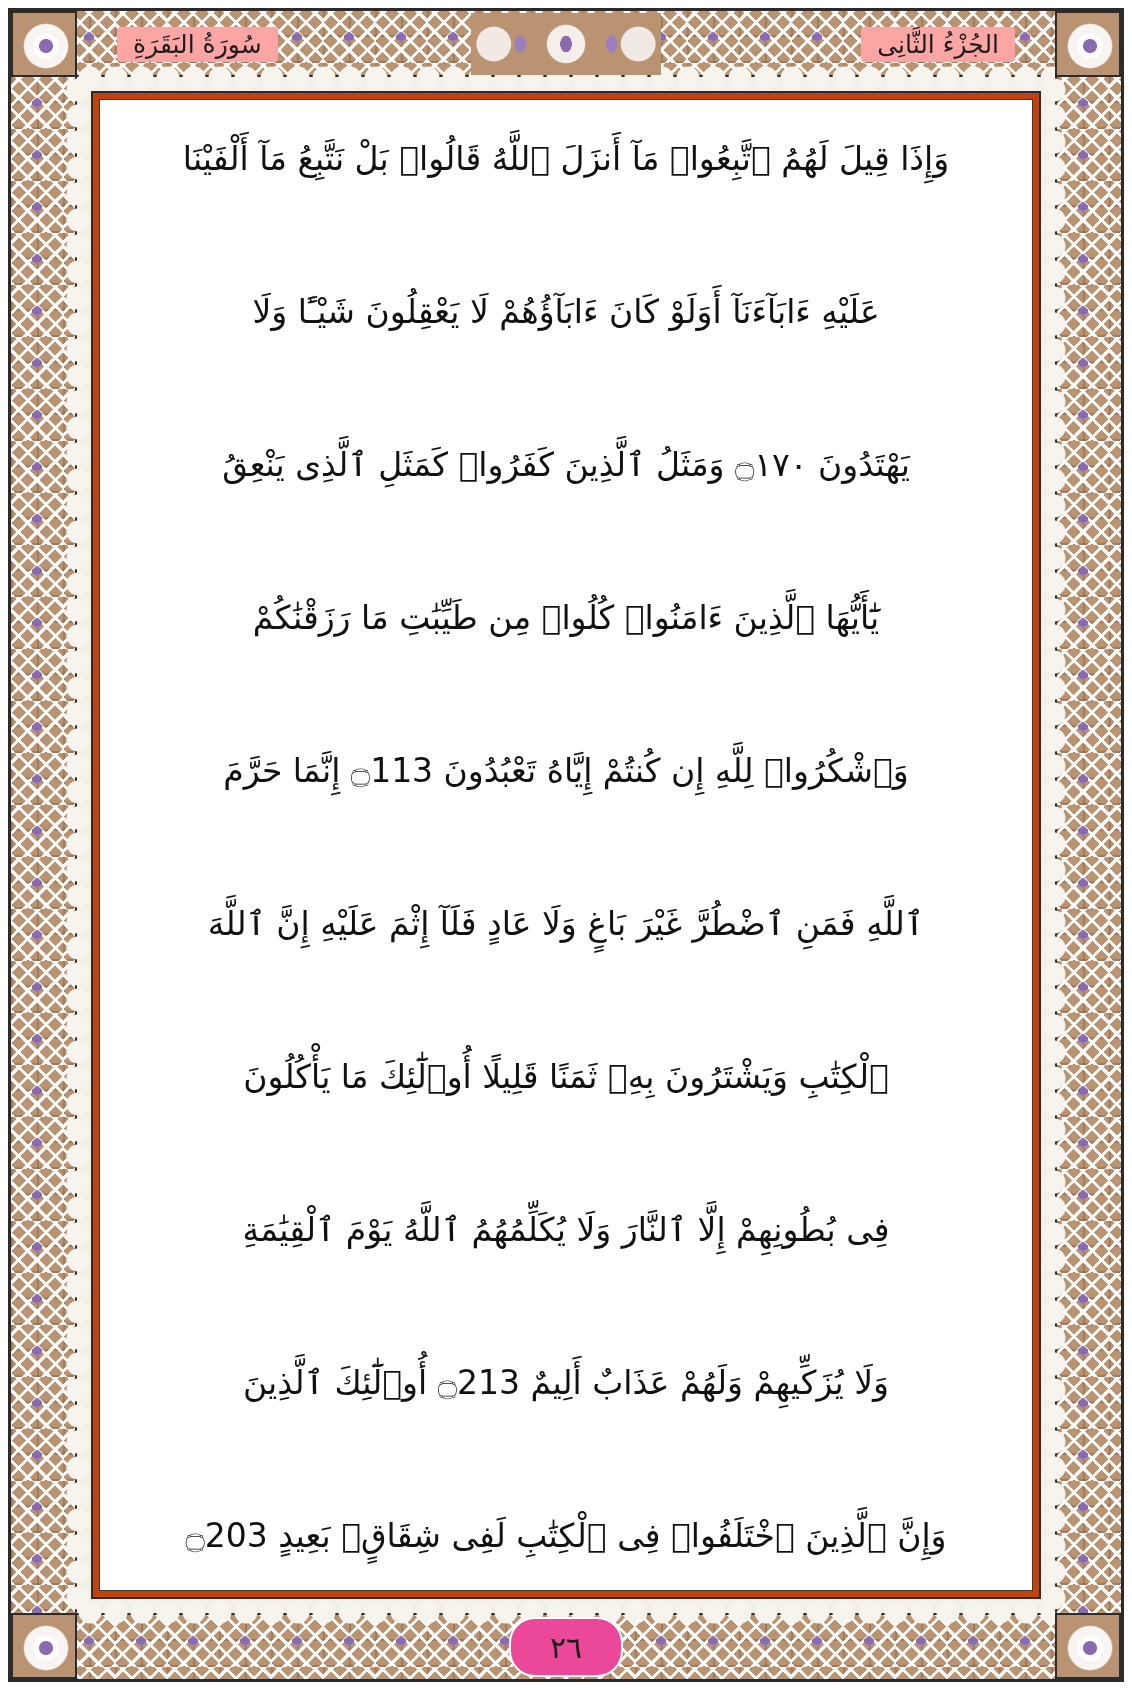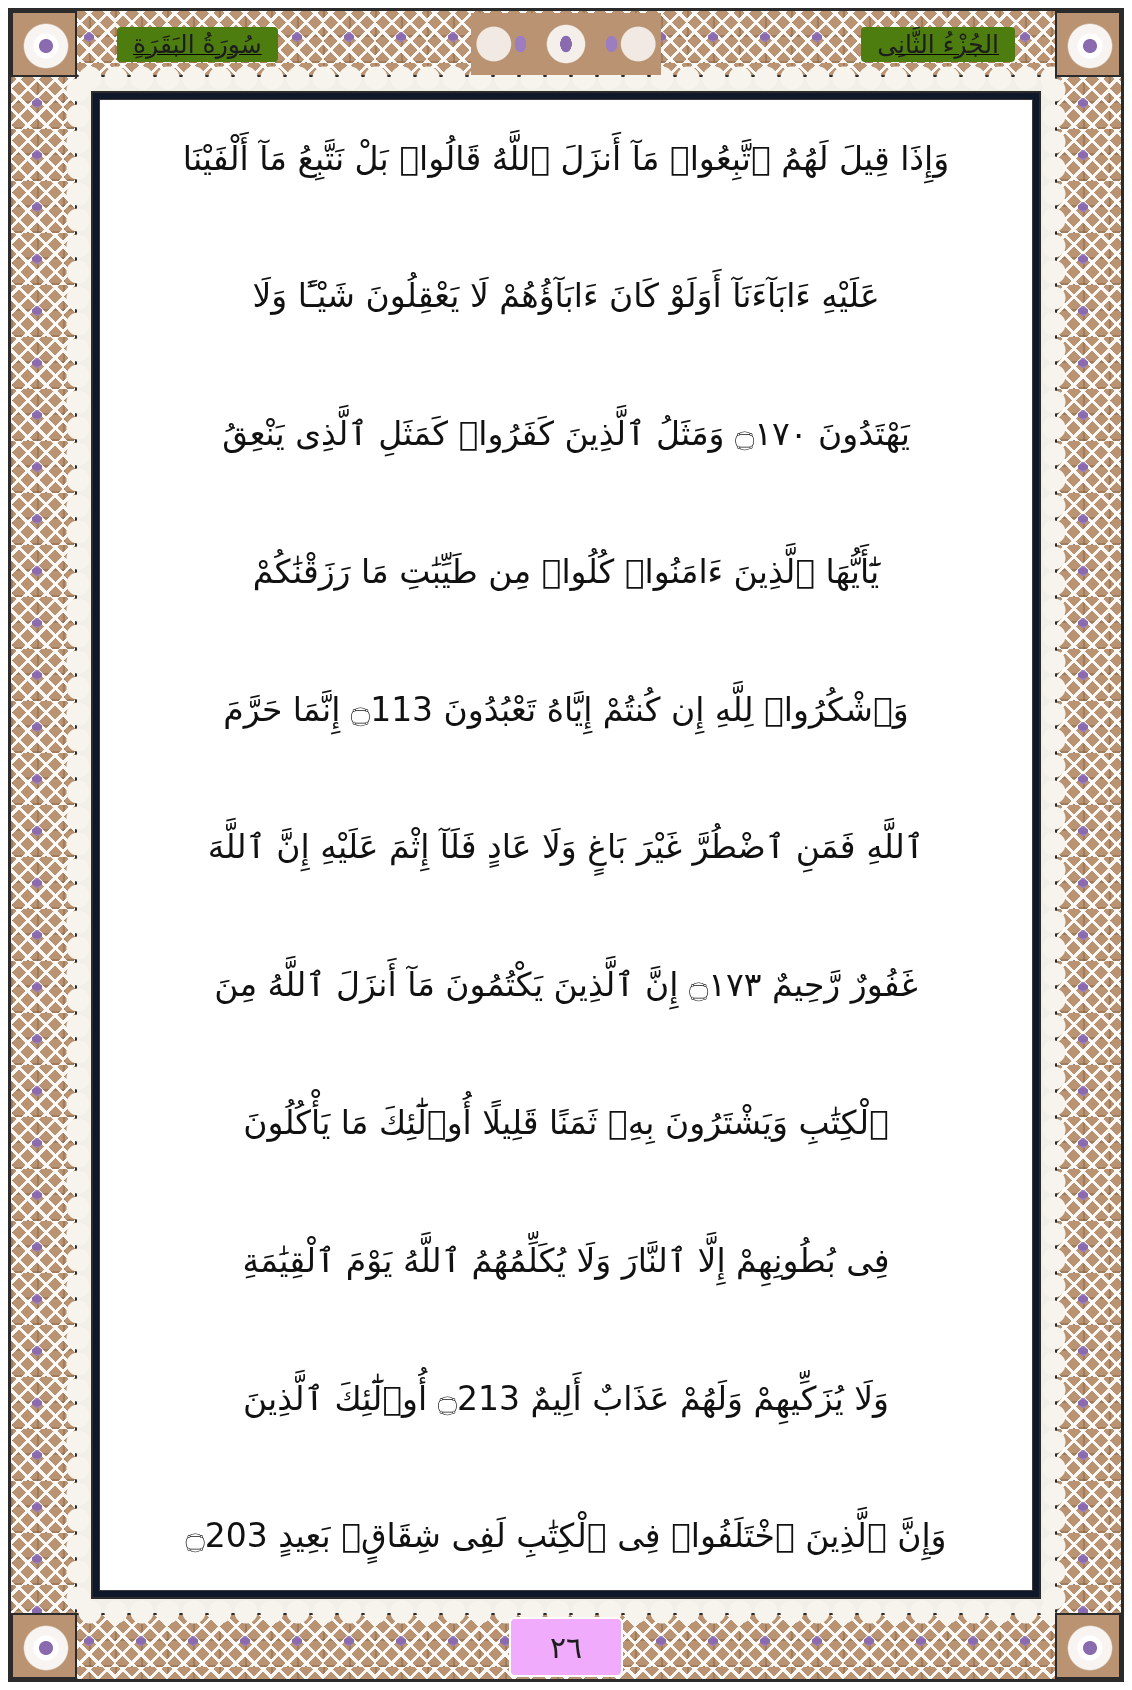--- a/index.html
+++ b/index.html
@@ -71,25 +71,24 @@
   
   .header-strip {
     position: absolute;
     left: 66px; right: 66px; top: 0; height: 66px;
     display: flex; align-items: center; justify-content: space-between;
     padding: 0 40px;
     z-index: 6;
     pointer-events: none;
   }
   .header-plate {
-    background: #4d7c0f;
+    background: #fca5a5;
     padding: 3px 16px;
     border-radius: 4px;
     pointer-events: auto;
-    text-decoration: underline;
   }
   .header-text {
     font-family: "DejaVu Sans", sans-serif;
     font-size: 25px;
     color: #1d1d1d;
     direction: rtl;
     white-space: nowrap;
   }
 
   
@@ -106,21 +105,21 @@
       radial-gradient(circle 28px at 12% 50%, rgba(255,255,255,.8) 0 60%, rgba(255,255,255,0) 64%),
       radial-gradient(circle 28px at 88% 50%, rgba(255,255,255,.8) 0 60%, rgba(255,255,255,0) 64%);
     z-index: 5;
   }
 
   
   .text-panel {
     position: absolute;
     left: 80px; top: 80px;
     right: 80px; bottom: 80px;
-    background: #0f172a;
+    background: #c2410c;
     border: 2px solid #2b2b2b;
     z-index: 4;
   }
   .text-inner {
     position: absolute;
     inset: 6px;
     background: #ffffff;
     border: 1px solid #3a3a3a;
     padding: 14px 18px 10px 18px;
     overflow: hidden;
@@ -141,22 +140,22 @@
     display: flex;
     align-items: center;
     justify-content: center;
   }
 
   
   .page-plate {
     position: absolute;
     left: 50%; bottom: 4px; transform: translateX(-50%);
     min-width: 110px; height: 56px;
-    background: #f0abfc;
-    border-radius: 4px;
+    background: #ec4899;
+    border-radius: 24px;
     display: flex; align-items: center; justify-content: center;
     font-family: "DejaVu Sans", sans-serif;
     font-size: 30px;
     color: #1d1d1d;
     z-index: 6;
     box-shadow: 0 0 0 2px #ffffff;
   }
 </style>
 </head>
 <body>
@@ -192,21 +191,20 @@
     </div>
 
     <div class="text-panel">
       <div class="text-inner">
         <div class="aya-line">وَإِذَا قِيلَ لَهُمُ ٱتَّبِعُوا۟ مَآ أَنزَلَ ٱللَّهُ قَالُوا۟ بَلْ نَتَّبِعُ مَآ أَلْفَيْنَا</div>
         <div class="aya-line">عَلَيْهِ ءَابَآءَنَآ أَوَلَوْ كَانَ ءَابَآؤُهُمْ لَا يَعْقِلُونَ شَيْـًٔا وَلَا</div>
         <div class="aya-line">يَهْتَدُونَ ۝١٧٠ وَمَثَلُ ٱلَّذِينَ كَفَرُوا۟ كَمَثَلِ ٱلَّذِى يَنْعِقُ</div>
         <div class="aya-line">يَٰٓأَيُّهَا ٱلَّذِينَ ءَامَنُوا۟ كُلُوا۟ مِن طَيِّبَٰتِ مَا رَزَقْنَٰكُمْ</div>
         <div class="aya-line">وَٱشْكُرُوا۟ لِلَّهِ إِن كُنتُمْ إِيَّاهُ تَعْبُدُونَ ۝113 إِنَّمَا حَرَّمَ</div>
         <div class="aya-line">ٱللَّهِ فَمَنِ ٱضْطُرَّ غَيْرَ بَاغٍ وَلَا عَادٍ فَلَآ إِثْمَ عَلَيْهِ إِنَّ ٱللَّهَ</div>
-        <div class="aya-line">غَفُورٌ رَّحِيمٌ ۝١٧٣ إِنَّ ٱلَّذِينَ يَكْتُمُونَ مَآ أَنزَلَ ٱللَّهُ مِنَ</div>
         <div class="aya-line">ٱلْكِتَٰبِ وَيَشْتَرُونَ بِهِۦ ثَمَنًا قَلِيلًا أُو۟لَٰٓئِكَ مَا يَأْكُلُونَ</div>
         <div class="aya-line">فِى بُطُونِهِمْ إِلَّا ٱلنَّارَ وَلَا يُكَلِّمُهُمُ ٱللَّهُ يَوْمَ ٱلْقِيَٰمَةِ</div>
         <div class="aya-line">وَلَا يُزَكِّيهِمْ وَلَهُمْ عَذَابٌ أَلِيمٌ ۝213 أُو۟لَٰٓئِكَ ٱلَّذِينَ</div>
         <div class="aya-line">وَإِنَّ ٱلَّذِينَ ٱخْتَلَفُوا۟ فِى ٱلْكِتَٰبِ لَفِى شِقَاقٍۭ بَعِيدٍ ۝203</div>
       </div>
     </div>
 
     <div class="page-plate">
       <span>٢٦</span>
     </div>

